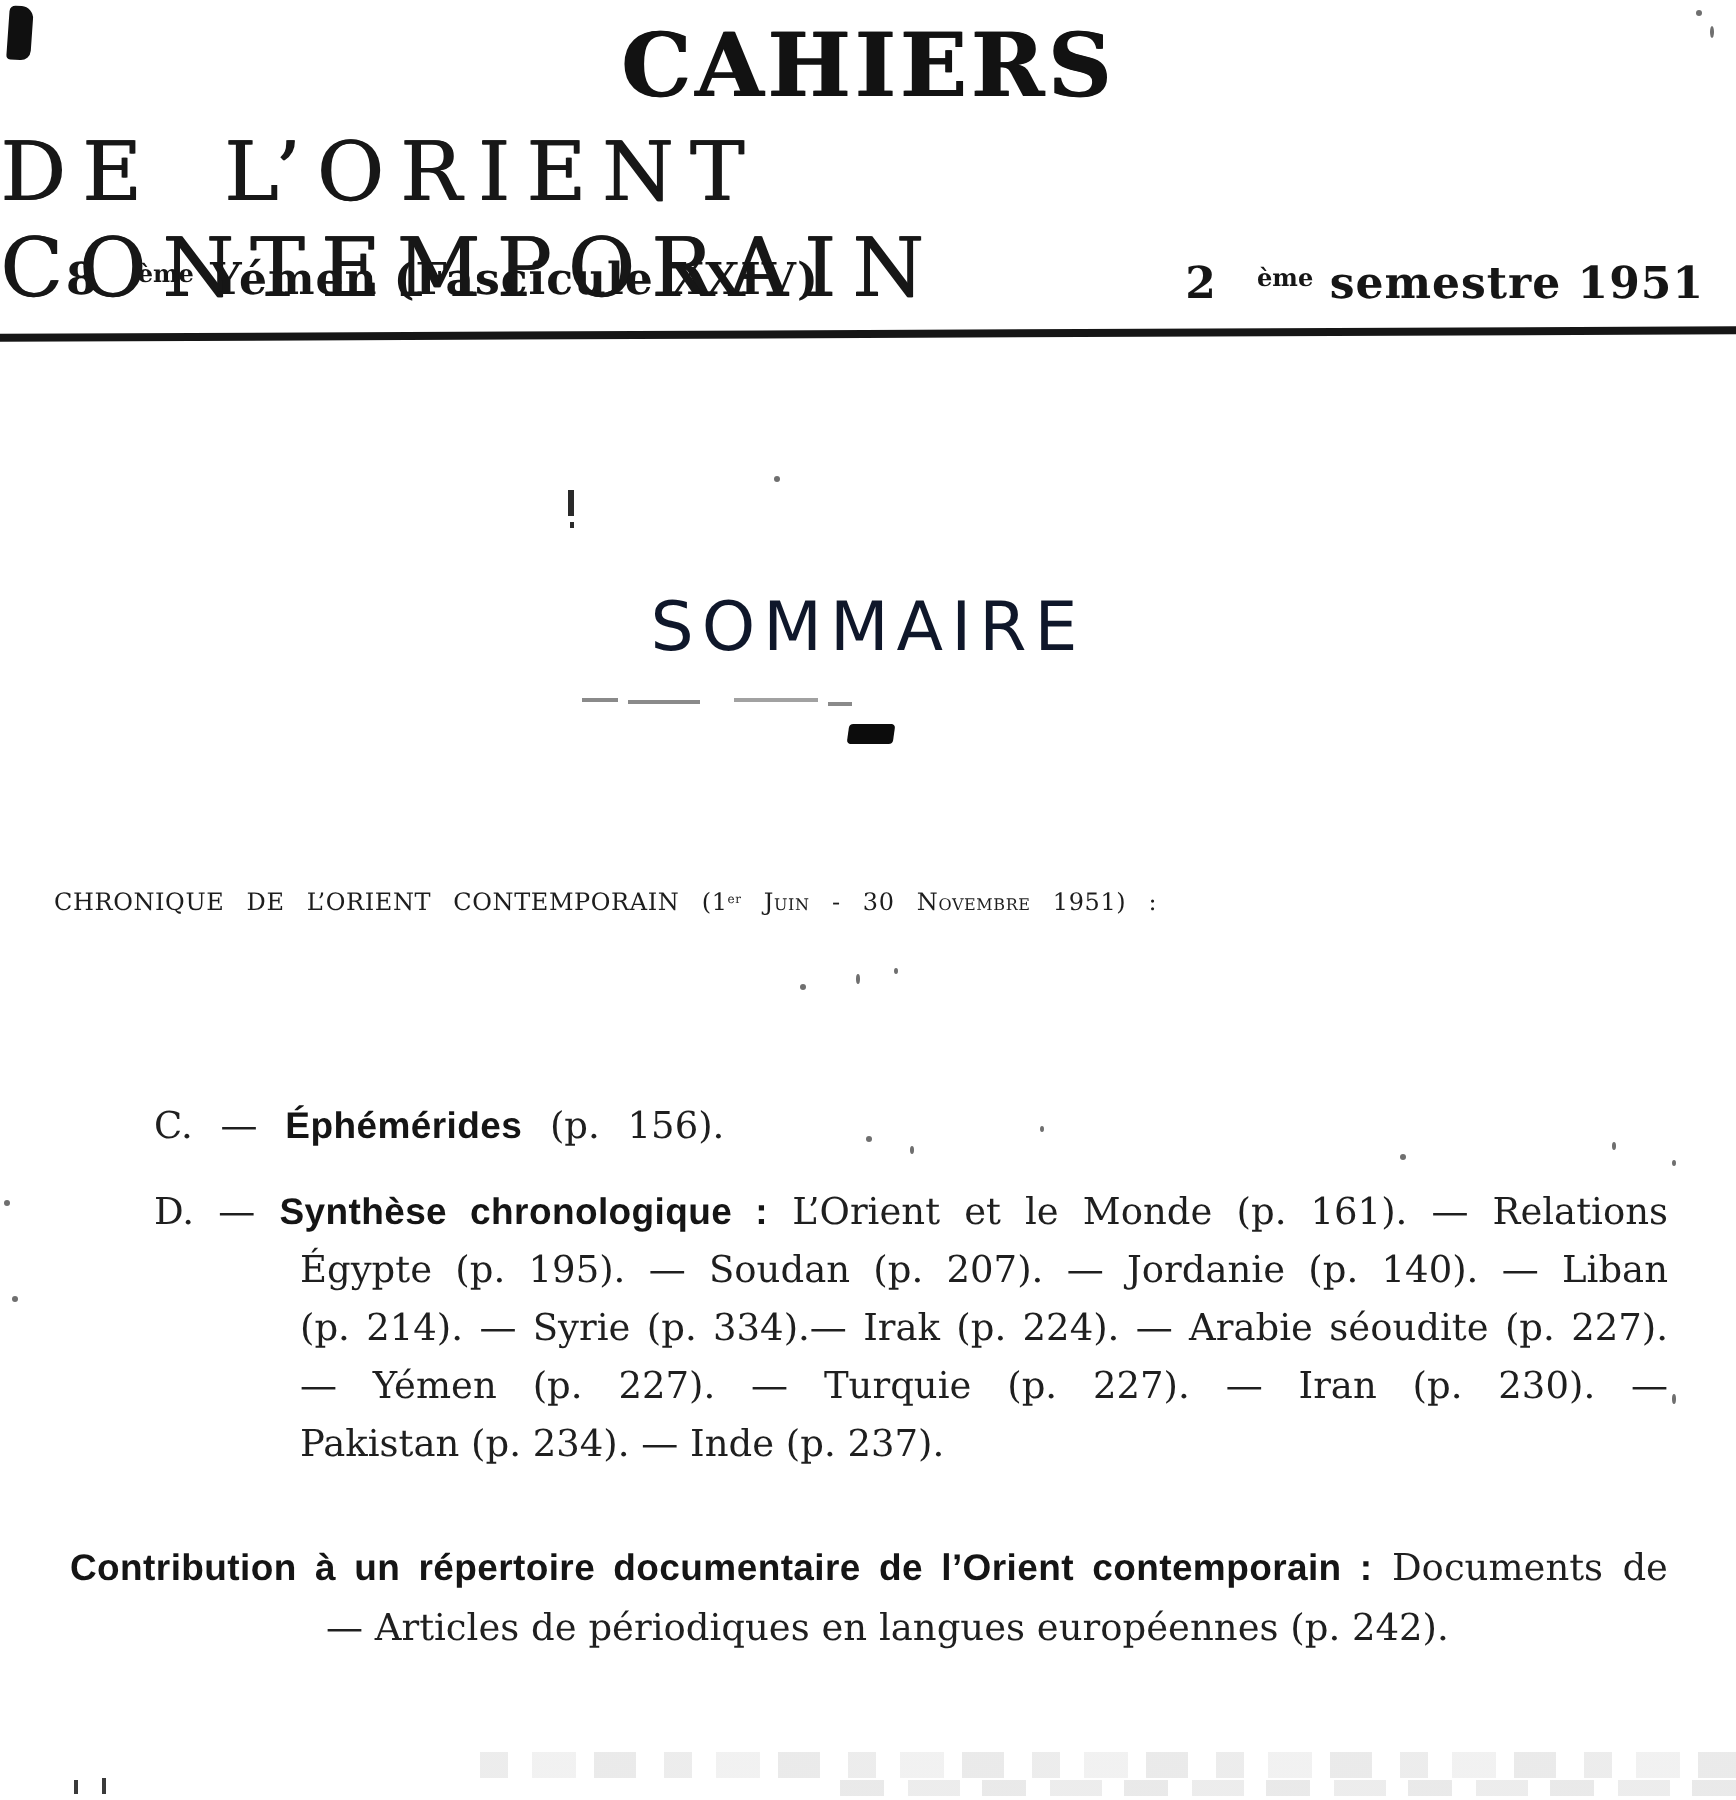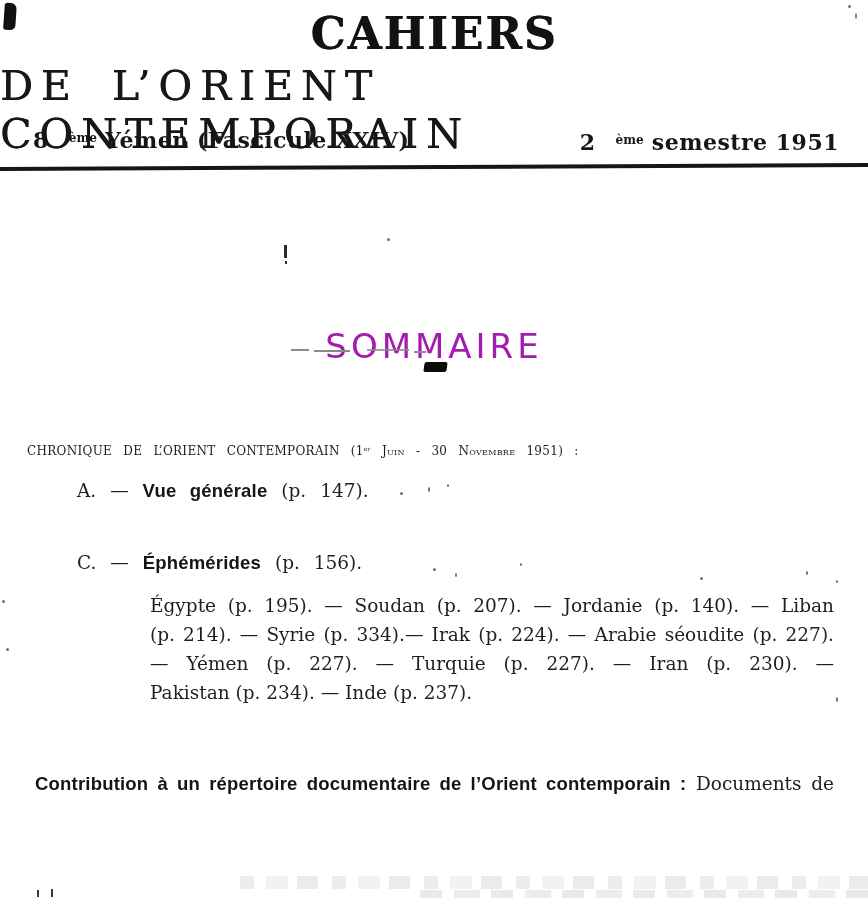--- a/index.html
+++ b/index.html
@@ -15,31 +15,31 @@
     text-shadow:0.6px 0 0 #121212;
   }
   .masthead-subtitle {
     position:absolute; top:62px; left:0; right:0; text-align:left;
     font-size:41px; letter-spacing:8px; word-spacing:12px; color:#171717;
     text-shadow:0.5px 0 0 #171717;
   }
   .issue-line { position:absolute; top:127px; left:0; right:0; height:30px;
     font-size:22px; font-weight:bold; color:#161616; }
   .issue-left  { position:absolute; left:33px; top:0; letter-spacing:0.5px; }
-  .issue-right { position:absolute; right:29px; top:2px; letter-spacing:0.5px; }
+  .issue-right { position:absolute; right:16px; top:2px; letter-spacing:0.5px; }
   .sup { font-size:0.55em; vertical-align:0.5em; letter-spacing:0;margin-left:20px; }
   .header-rule {
     position:absolute; top:165px; left:-4px; width:876px; height:4px;
     background:#161616; transform:rotate(-0.25deg);
   }
   
   .sommaire {
     position:absolute; top:294px; left:0; right:0; text-align:center;
     font-family:"DejaVu Sans", sans-serif; font-size:34px;
-    letter-spacing:4px; color:#a21caf;margin-top:32px;
+    letter-spacing:4px; color:#0f172a;
   }
   
   .chron-heading {
     position:absolute; top:444px; left:27px; width:800px;
     font-size:12px; letter-spacing:0.3px; word-spacing:7px; color:#1d1d1d;
   }
   .sc { font-variant:small-caps; }
   .chron-heading sup { font-size:0.5em; vertical-align:0.6em; }
   .item { position:absolute; left:77px; width:757px; font-size:18.5px;
     word-spacing:8px; color:#1f1f1f; }
@@ -107,47 +107,48 @@
   <div class="header-rule"></div>
 
   <div class="sommaire">SOMMAIRE</div>
 
   <div class="chron-heading"><span>CHRONIQUE DE L’ORIENT CONTEMPORAIN (</span><span>1</span><sup>er</sup>
     <span class="sc">Juin</span>
     <span>- 30</span>
     <span class="sc">Novembre</span>
     <span>1951) :</span></div>
 
-  <div class="item" style="top:480px">
-    <span>A.</span>
-    <span>—</span>
-    <span class="blabel">Vue générale</span>
-    <span>(p. 147).</span>
-  </div>
 
 
   <div class="item" style="top:552px">
     <span>C.</span>
     <span>—</span>
     <span class="blabel">Éphémérides</span>
     <span>(p. 156).</span>
   </div>
 
   <div class="dblock">
+    <div class="dline just">
+      <span>D.</span>
+      <span>—</span>
+      <span class="blabel">Synthèse chronologique :</span>
+      <span>L’Orient et le Monde (p. 161). — Relations</span>
+    </div>
     <div class="dline cont just">Égypte (p. 195). — Soudan (p. 207). — Jordanie (p. 140). — Liban</div>
     <div class="dline cont just">(p. 214). — Syrie (p. 334).— Irak (p. 224). — Arabie séoudite (p. 227).</div>
     <div class="dline cont just">— Yémen (p. 227). — Turquie (p. 227). — Iran (p. 230). —</div>
     <div class="dline cont">Pakistan (p. 234). — Inde (p. 237).</div>
   </div>
 
   <div class="contrib">
     <div class="cline just">
       <span class="blabel">Contribution à un répertoire documentaire de l’Orient contemporain :</span>
       <span>Documents de</span>
     </div>
+    <div class="cline cont">— Articles de périodiques en langues européennes (p. 242).</div>
   </div>
 
   <div class="art blob-topleft"></div>
   <div class="art exclaim-bar"></div>
   <div class="art exclaim-dot"></div>
   <div class="art dash-seg seg1"></div>
   <div class="art dash-seg seg2"></div>
   <div class="art dash-seg seg3"></div>
   <div class="art dash-seg seg4"></div>
   <div class="art divider-blob"></div>

